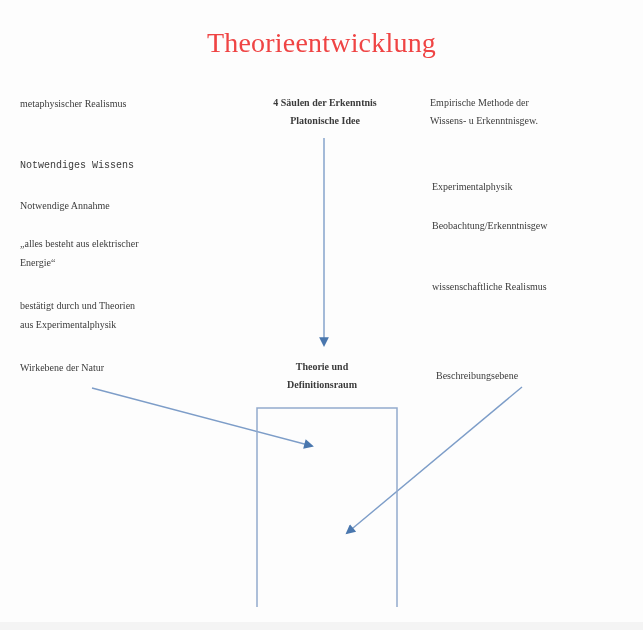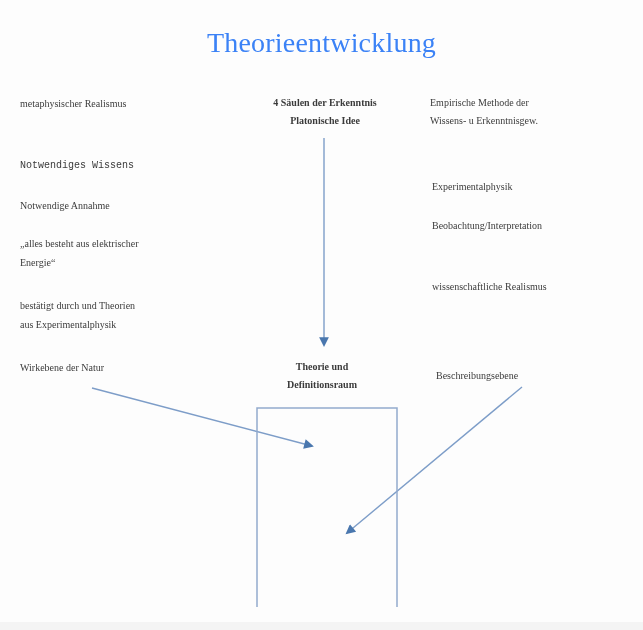--- a/index.html
+++ b/index.html
@@ -15,21 +15,21 @@
     width:643px;height:630px;
     background:var(--bg);
     overflow:hidden;
     font-family:"Liberation Serif","DejaVu Serif",serif;
     color:var(--text);
   }
   .title{
     position:absolute;top:27px;left:0;width:643px;
     text-align:center;
     font-size:28px;
-    color:#3b82f6;
+    color:#ef4444;
     letter-spacing:0.2px;
   }
   .txt{
     position:absolute;
     font-size:10px;
     line-height:19px;
     white-space:nowrap;
   }
   .center{text-align:center;white-space:normal;font-weight:bold;}
   .overlay{position:absolute;top:0;left:0;width:643px;height:630px;}
@@ -84,18 +84,18 @@
   <div class="txt center" style="left:222px;top:358px;width:200px;line-height:18px;">
     <div>Theorie und</div>
     <div>Definitionsraum</div>
   </div>
 
   <div class="txt" style="left:430px;top:94px;line-height:18px;">
     <div>Empirische Methode der</div>
     <div>Wissens- u Erkenntnisgew.</div>
   </div>
   <div class="txt" style="left:432px;top:177px;">Experimentalphysik</div>
-  <div class="txt" style="left:432px;top:216px;">Beobachtung/Interpretation</div>
+  <div class="txt" style="left:432px;top:216px;">Beobachtung/Erkenntnisgew</div>
   <div class="txt" style="left:432px;top:277px;">wissenschaftliche Realismus</div>
   <div class="txt" style="left:436px;top:358px;margin-top:8px;">Beschreibungsebene</div>
 
   <div class="bottom-strip"></div>
 </div>
 
 </body></html>

